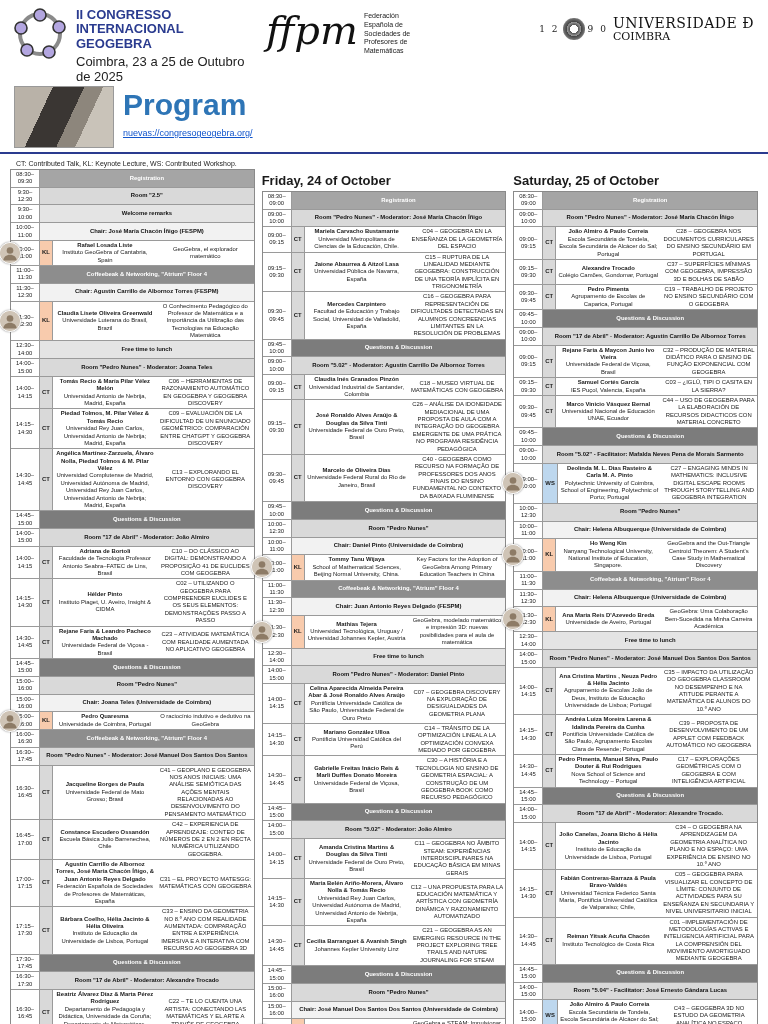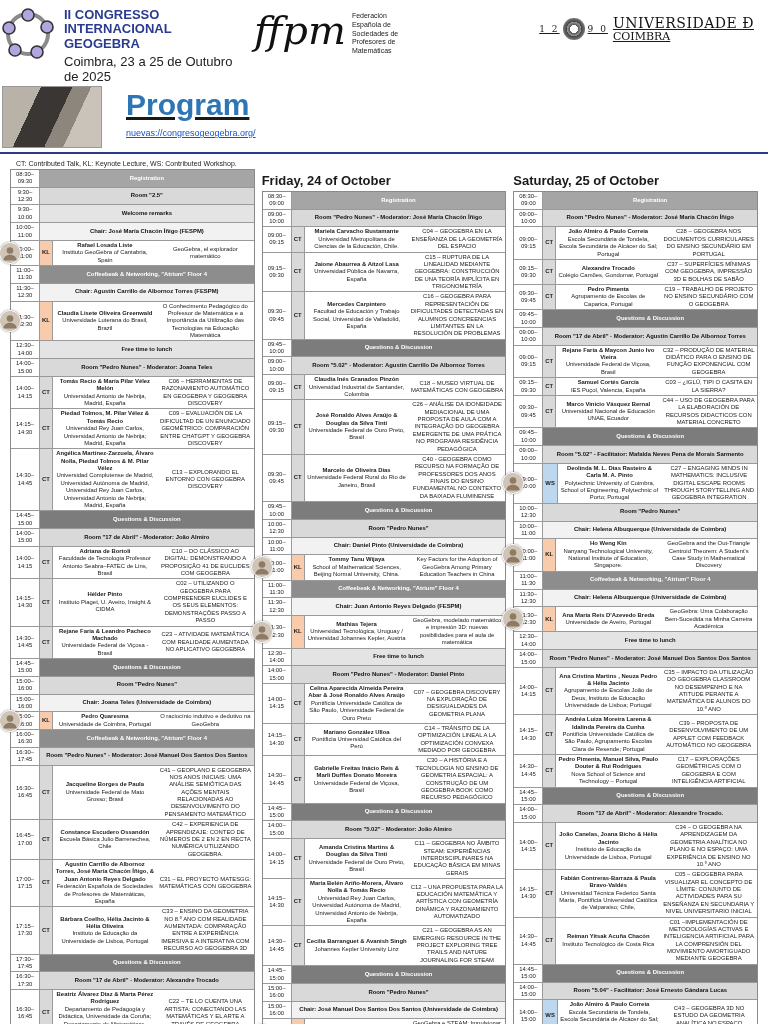--- a/index.html
+++ b/index.html
@@ -1,38 +1,38 @@
 <!DOCTYPE html>
 <html><head>
 <meta charset="utf-8">
 <style>
   * { margin:0; padding:0; box-sizing:border-box; }
   html,body { width:768px; background:#fff; font-family:"Liberation Sans", sans-serif; color:#1a1a1a; }
   body { position:relative; }
 
   
-  .header { padding:8px 14px 4px 2px; border-bottom:2px solid #2a3b8f; }
+  .header { padding:8px 14px 4px 14px; border-bottom:2px solid #2a3b8f; }
   .header-top { display:flex; align-items:flex-start; gap:10px; }
   .gg-logo { width:52px; height:52px; flex:0 0 52px; }
   .congress-block { width:180px; }
   .congress-title { color:#2a3b8f; font-weight:bold; font-size:13px; line-height:1.1; }
   .congress-sub { font-size:13px; margin-top:3px; color:#222; }
   .dmuc { width:120px; text-align:left; padding-top:4px; }
   .dmuc-main { color:#1f3864; font-weight:bold; font-size:22px; line-height:0.9; letter-spacing:-1px; }
   .dmuc-line1 { font-size:4.5px; color:#1f3864; letter-spacing:1px; margin-top:2px; }
   .dmuc-line2 { font-size:3.8px; color:#888; margin-top:6px; line-height:1.3; }
   .fespm { display:flex; gap:6px; width:150px; padding-top:2px; }
   .fespm-glyph { font-family:"DejaVu Serif", serif; font-style:italic; font-size:40px; line-height:1; color:#111; }
   .fespm-text { font-size:7px; line-height:1.25; padding-top:2px; }
-  .uc-seal { display:flex; align-items:center; gap:5px; margin-left:auto; padding-top:8px;text-decoration:underline; }
+  .uc-seal { display:flex; align-items:center; gap:5px; margin-left:auto; padding-top:8px; }
   .seal-nums { font-family:"DejaVu Serif", serif; font-size:9px; letter-spacing:2px; display:flex; align-items:center; gap:3px; }
   .seal-circle { width:22px; height:22px; border-radius:50%; background:radial-gradient(circle at 50% 50%, #fff 25%, #555 27%, #999 45%, #444 47%, #777 70%, #333 72%); }
   .uc-name { font-family:"DejaVu Serif", serif; font-size:11px; line-height:1.05; color:#111; }
   .uc-name .small { font-size:14px; letter-spacing:0.5px; }
-  .header-bottom { display:flex; gap:24px; margin-top:2px;text-decoration:underline; }
+  .header-bottom { display:flex; gap:9px; margin-top:2px; }
   .building { width:100px; height:62px; flex:0 0 100px; background:linear-gradient(115deg,#b9b2a8 0 30%, #3a3633 30% 55%, #8d867c 55% 70%, #c9c3b9 70%); border:1px solid #999; }
   .program-block { padding-top:2px; }
   .program-title { color:#2e75b6; font-weight:bold; font-size:30px; }
   .program-url { font-size:9px; color:#1155cc; text-decoration:underline; margin-top:6px; display:inline-block; }
 
   
   .legend { font-size:7px; padding:6px 16px 2px 16px; color:#222; }
   .days { display:flex; gap:7px; padding:0 10px; align-items:flex-start; }
   .day { flex:1 1 0; min-width:0; }
   .day-title { font-size:13px; font-weight:bold; margin:4px 0 3px 0; }

